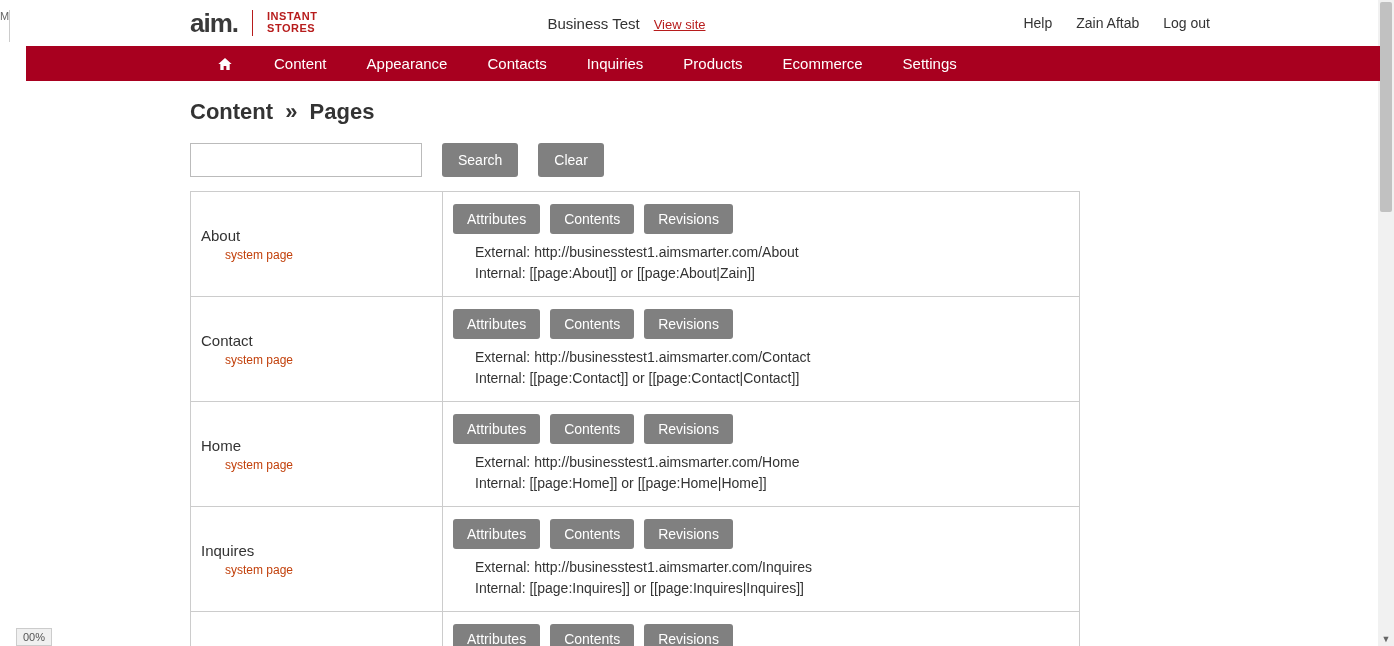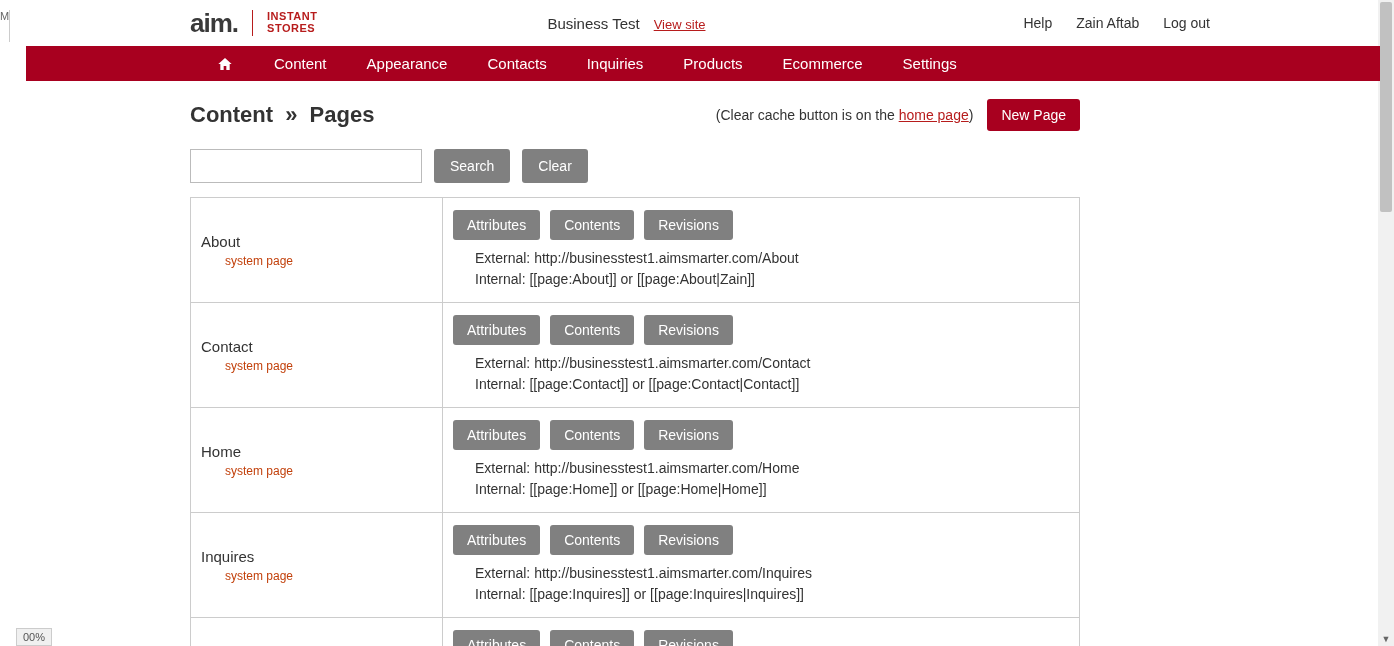--- a/index.html
+++ b/index.html
@@ -31,21 +31,21 @@
 .content { padding: 18px 0 0 164px; width: 1054px; }
 .page-head { display: flex; align-items: center; margin-bottom: 18px; }
 .breadcrumb { font-size: 22px; font-weight: 600; color: #333; }
 .breadcrumb .sep { margin: 0 6px; }
 .head-right { margin-left: auto; display: flex; align-items: center; gap: 14px; }
 .cache-note { font-size: 14px; color: #333; }
 .cache-note a { color: #b71c1c; text-decoration: underline; cursor: pointer; }
 .btn-newpage { background: #a8001f; color: #fff; border: none; padding: 8px 14px; font-size: 14px; border-radius: 3px; cursor: pointer; }
 
 
-.search-row { display: flex; gap: 12px; margin-bottom: 14px; }
+.search-row { display: flex; gap: 20px; margin-bottom: 14px; }
 .search-input { width: 232px; height: 34px; border: 1px solid #bbb; padding: 4px 8px; font-size: 14px; }
 .btn-grey { background: #808080; color: #fff; border: none; padding: 8px 16px; font-size: 14px; border-radius: 3px; cursor: pointer; }
 .btn-grey-sm { background: #808080; color: #fff; border: none; padding: 7px 14px; font-size: 14px; border-radius: 3px; cursor: pointer; }
 
 
 .pages-table { border: 1px solid #ccc; border-collapse: collapse; width: 100%; }
 .pages-table tr { border-bottom: 1px solid #ccc; }
 .col-name { width: 252px; border-right: 1px solid #ccc; padding: 22px 12px 22px 10px; vertical-align: middle; }
 .page-name { font-size: 15px; color: #333; margin-bottom: 4px; }
 .page-type { font-size: 12px; color: #c2410c; padding-left: 24px; }
@@ -110,26 +110,20 @@
       <span class="nav-item">Settings</span>
     </div>
 
     <div class="content">
       <div class="page-head">
         <div class="breadcrumb">
           <span>Content</span>
           <span class="sep">»</span>
           <span>Pages</span>
         </div>
-        <div class="head-right">
-          <span class="cache-note">
-            <span>(Clear cache button is on the </span><a>home page</a><span>)</span>
-          </span>
-          <button class="btn-newpage">New Page</button>
-        </div>
       </div>
 
       <div class="search-row">
         <input class="search-input" type="text" style="">
         <button class="btn-grey">Search</button>
         <button class="btn-grey">Clear</button>
       </div>
 
       <table class="pages-table">
         <tbody id="rows-body">

